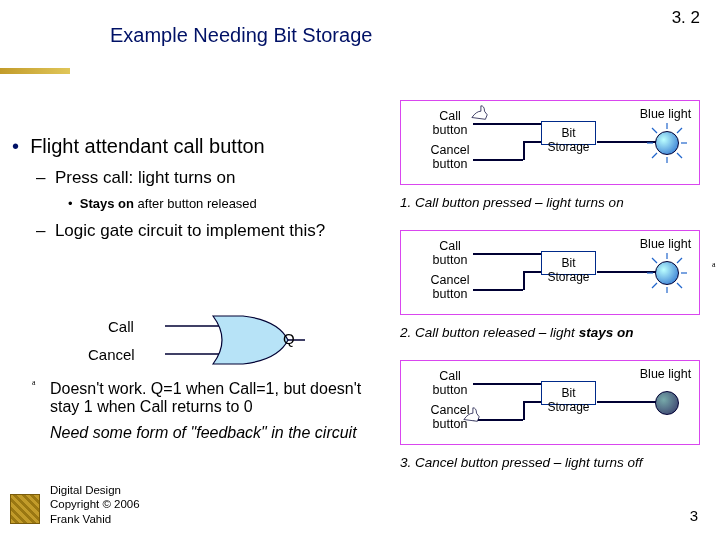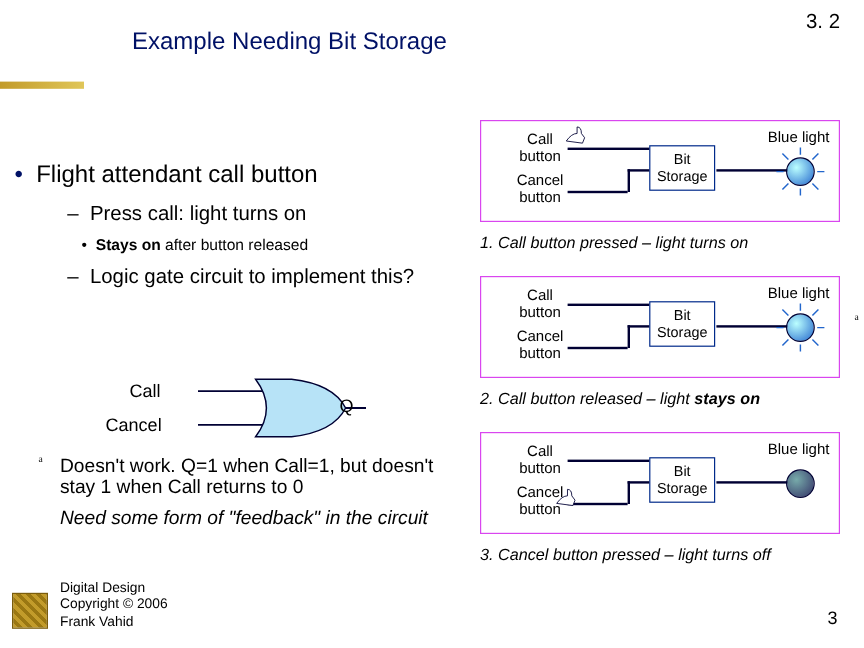--- a/index.html
+++ b/index.html
@@ -18,21 +18,21 @@
   .gold-bar {
     position: absolute; left: 0; top: 68px;
     width: 70px; height: 6px;
     background: linear-gradient(to right, #c29b2a, #e0c659);
   }
   .body-left {
     position: absolute; left: 12px; top: 135px; width: 360px;
   }
   .bullet1 { font-size: 20px; margin-bottom: 6px; }
   .bullet1 .dot { color: #001166; }
-  .bullet2 { margin-left: 44px; font-size: 17px; margin-top: 10px; }
+  .bullet2 { margin-left: 24px; font-size: 17px; margin-top: 10px; }
   .bullet3 { margin-left: 56px; font-size: 13px; margin-top: 8px; }
   .bold { font-weight: bold; }
 
   .gate-area {
     position: absolute; left: 78px; top: 312px; width: 280px; text-align: center;
     font-size: 15px;
   }
   .gate-svg { display: block; margin: 0 auto; }
   .gate-labels { position: relative; height: 0; }
   .gate-call { position: absolute; left: 30px; top: 6px; font-size: 15px; }
@@ -53,21 +53,21 @@
     width: 300px; height: 85px; right: 20px;
     font-size: 12.5px;
   }
   .diagram.d1 { top: 100px; }
   .diagram.d2 { top: 230px; }
   .diagram.d3 { top: 360px; }
   .d-lbl { position: absolute; }
   .l-call  { left: 24px; top: 8px; text-align: center; width: 50px; }
   .l-cancel{ left: 24px; top: 42px; text-align: center; width: 50px; }
   .bit-box {
-    position: absolute; left: 140px; top: 20px; width: 55px; height: 38px;
+    position: absolute; left: 140px; top: 20px; width: 55px; height: 24px;
     border: 1px solid #002a8a; text-align: center; font-size: 12px; padding-top: 4px;
   }
   .l-blue { right: 6px; top: 6px; text-align: center; width: 55px; }
   .light {
     position: absolute; right: 20px; top: 30px; width: 24px; height: 24px; border-radius: 50%;
     border: 1px solid #003;
   }
   .light.off { background: radial-gradient(circle at 35% 35%, #7aa, #336); }
   .light.on  { background: radial-gradient(circle at 35% 35%, #bff, #26c); }
   .light-rays line { stroke: #26c; stroke-width: 1.2; }

